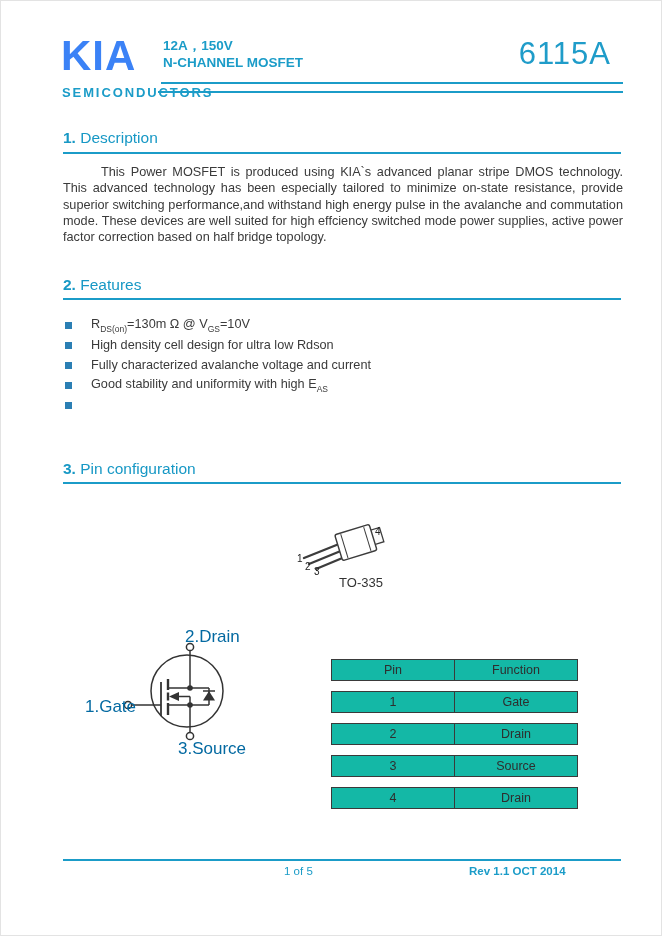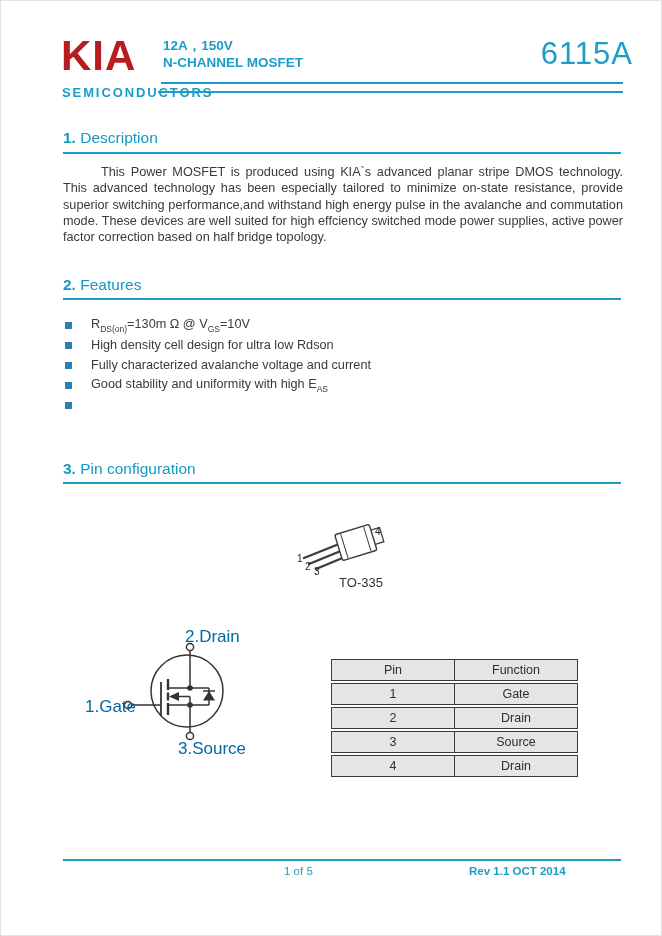--- a/index.html
+++ b/index.html
@@ -6,32 +6,32 @@
   html,body { background:#f2f2f2; }
   .page {
     position:relative; width:662px; height:936px; margin:0 auto;
     background:#ffffff; border:1px solid #e3e3e3;
     font-family:"Liberation Sans", sans-serif; overflow:hidden;
   }
   
   .logo-kia {
     position:absolute; left:60px; top:32px;
     font-size:42px; line-height:46px; font-weight:bold;
-    color:#b91c1c; letter-spacing:1px;
+    color:#3b82f6; letter-spacing:1px;
   }
   .logo-sub {
     position:absolute; left:61px; top:84px;
     font-size:13px; font-weight:bold; letter-spacing:1.9px; color:#1b9cc8;
   }
   .rating {
     position:absolute; left:162px; top:37px;
     font-size:13.5px; line-height:16.5px; font-weight:bold; color:#1b9cc8;
   }
   .partnum {
-    position:absolute; right:28px; top:35px;
+    position:absolute; right:50px; top:35px;
     font-size:31px; color:#1f9cc9; letter-spacing:1px;
   }
   .hline { position:absolute; background:#1b9cc8; height:1.6px; }
   .hline1 { left:160px; top:81px; width:462px; }
   .hline2 { left:157px; top:90px; width:465px; }
   
   .sec-head { position:absolute; left:62px; font-size:15.5px; color:#1798c5; }
   .sec-head .num { font-weight:bold; }
   .sec-rule { position:absolute; left:62px; width:558px; height:1.8px; background:#1b9cc8; }
   .desc {
@@ -47,21 +47,21 @@
   .pkg { position:absolute; left:288px; top:508px; width:124px; height:84px; }
   .pkg-label { position:absolute; left:325px; top:574px; width:70px; text-align:center; font-size:13px; color:#333; }
   
   .mos { position:absolute; left:110px; top:638px; width:160px; height:110px; }
   .sym-label { position:absolute; font-size:17px; color:#0369a1; }
   .lbl-drain  { left:184px; top:626px; }
   .lbl-gate   { left:84px;  top:696px; }
   .lbl-source { left:177px; top:738px; }
   
   .pin-table { position:absolute; left:330px; top:658px; width:247px; }
-  .trow { display:flex; border:1.5px solid #3a3a3a; height:22px; margin-bottom:2px; background:#e5e5e5; }
+  .trow { display:flex; border:1.5px solid #3a3a3a; height:22px; margin-bottom:10px; background:#14b8a6; }
   .tcell { flex:1; display:flex; align-items:center; justify-content:center; font-size:12.5px; color:#2e2e2e; }
   .tfirst { border-right:1.4px solid #3a3a3a; }
   
   .f-line { position:absolute; left:62px; top:858px; width:558px; height:1.6px; background:#1b9cc8; }
   .f-page { position:absolute; left:283px; top:864px; width:60px; text-align:left; font-size:11.5px; font-weight:normal; color:#1b9cc8; }
   .f-rev  { position:absolute; left:468px; top:864px; font-size:11.5px; font-weight:bold; color:#1b9cc8; }
 </style>
 </head>
 <body>
 

